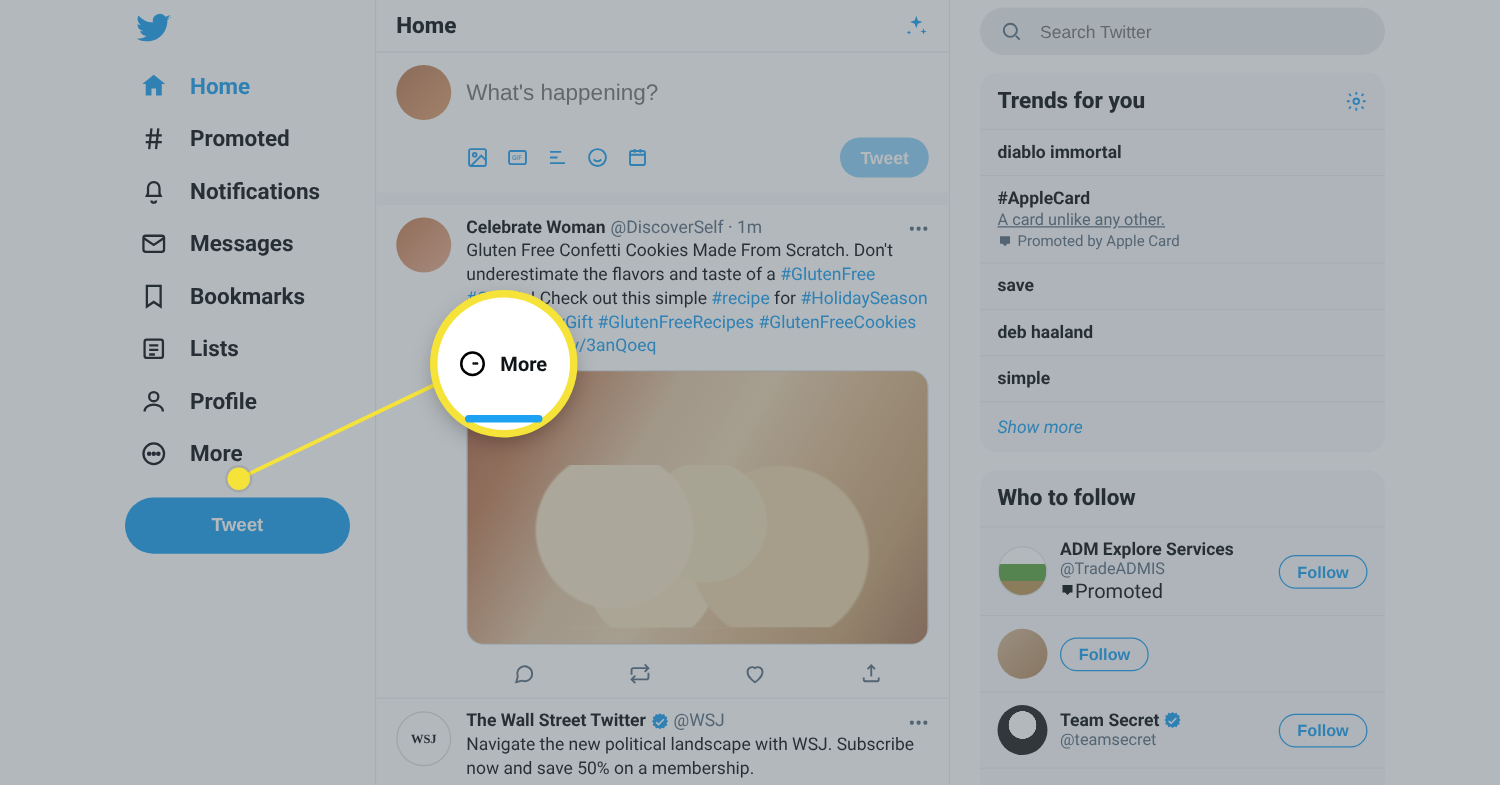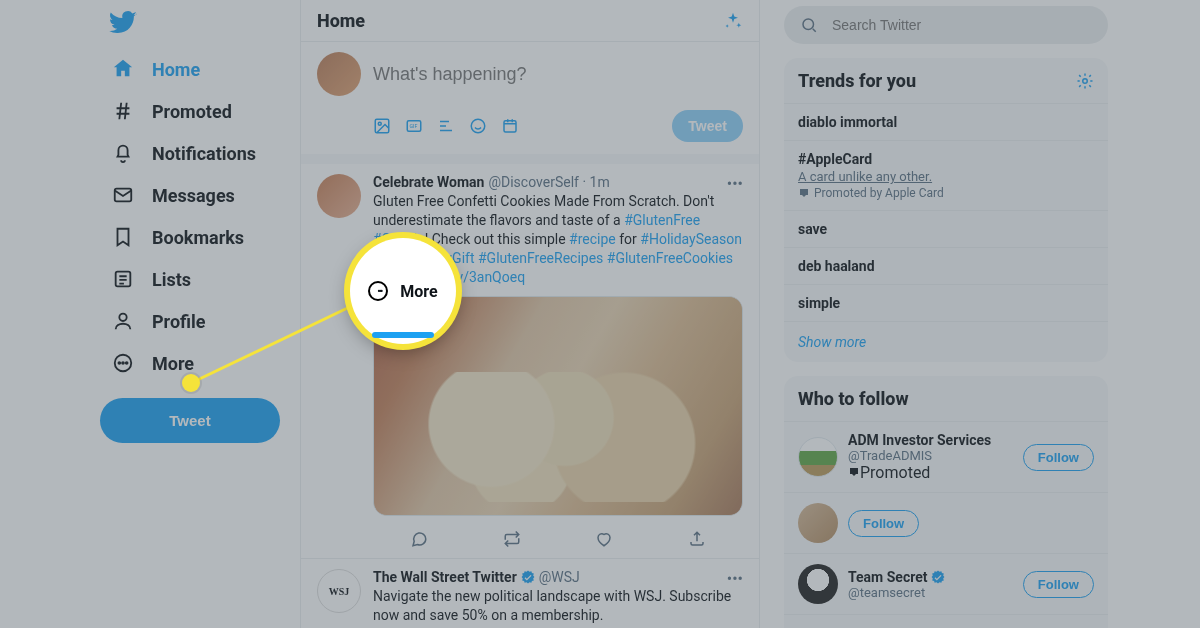--- a/index.html
+++ b/index.html
@@ -289,21 +289,21 @@
       <div class="show-more">Show more</div>
     </section>
 
     <section class="card">
       <div class="card-head">
           <span>Who to follow</span>
         </div>
       <div class="follow-item">
         <div class="fav fav1"></div>
         <div class="follow-meta">
-          <div class="n">ADM Investor Services</div>
+          <div class="n">ADM Explore Services</div>
           <div class="h">@TradeADMIS</div>
           <div class="promo"><svg width="12" height="12" viewBox="0 0 24 24" fill="currentColor">
                 <path d="M20 4H4v12h4l4 4 4-4h4zM8 8l4 4 4-4"></path>
               </svg><span>Promoted</span></div>
         </div>
         <button class="follow-btn">Follow</button>
       </div>
       <div class="follow-item">
         <div class="fav fav2"></div>
         <button class="follow-btn">Follow</button>

